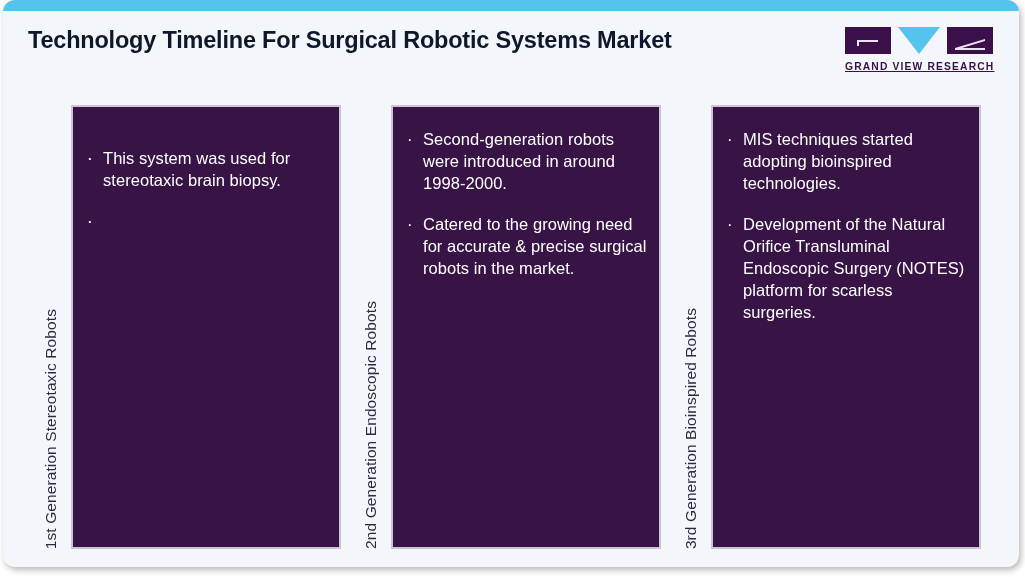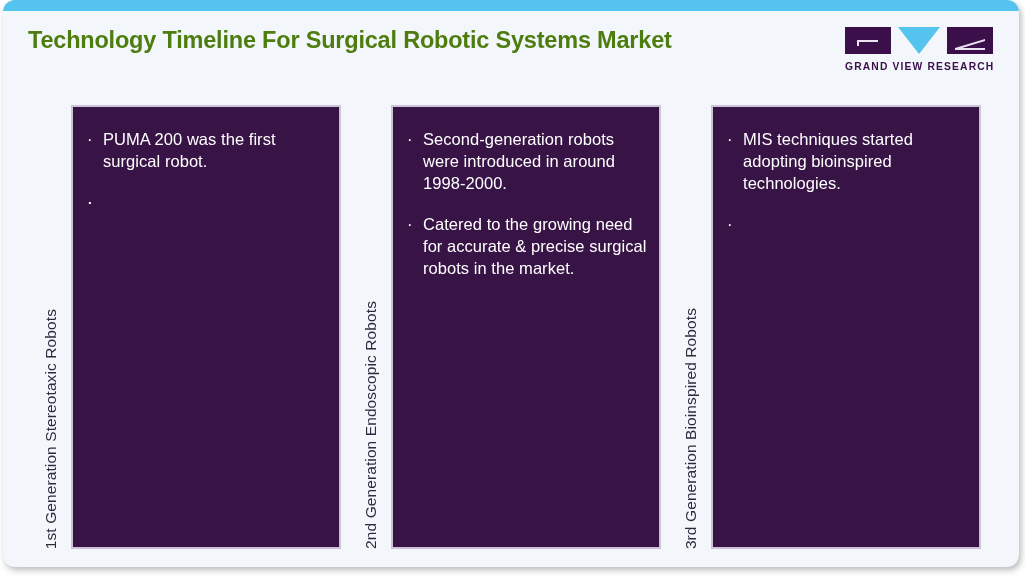--- a/index.html
+++ b/index.html
@@ -45,21 +45,21 @@
   }
 
   
   .page-title {
     position: absolute;
     left: 25px;
     top: 27px;
     font-size: 23.5px;
     font-weight: bold;
     letter-spacing: -0.2px;
-    color: #4d7c0f;
+    color: #0f172a;
     white-space: nowrap;
   }
 
   
   .logo-wrap {
     position: absolute;
     right: 26px;
     top: 27px;
     width: 148px;
     text-align: center;
@@ -70,20 +70,21 @@
     height: 30px;
   }
   .logo-text {
     display: block;
     margin-top: 4px;
     font-size: 10.3px;
     font-weight: bold;
     letter-spacing: 1.15px;
     color: #3b0f49;
     white-space: nowrap;
+    text-decoration: underline;
   }
 
   
   .columns {
     position: absolute;
     left: 0;
     top: 105px;
     width: 100%;
     height: 444px;
   }
@@ -180,22 +181,22 @@
     </div>
 
     <div class="columns">
 
       <div class="gen-column c0">
         <div class="side-label">
           <span>1st Generation Stereotaxic Robots</span>
         </div>
         <div class="panel">
           <ul class="bullets">
-            <li><span class="dot">·</span><span>PUMA 200 was the first surgical robot.</span></li>
             <li><span class="dot">·</span></li>
+            <li><span class="dot">·</span><span>This system was used for stereotaxic brain biopsy.</span></li>
             <li><span class="dot">·</span></li>
             <li><span class="dot">·</span></li>
           </ul>
         </div>
       </div>
 
       <div class="gen-column c1">
         <div class="side-label">
           <span>2nd Generation Endoscopic Robots</span>
         </div>
@@ -207,20 +208,20 @@
         </div>
       </div>
 
       <div class="gen-column c2">
         <div class="side-label">
           <span>3rd Generation Bioinspired Robots</span>
         </div>
         <div class="panel">
           <ul class="bullets">
             <li><span class="dot">·</span><span>MIS techniques started adopting bioinspired technologies.</span></li>
-            <li><span class="dot">·</span></li>
+            <li><span class="dot">·</span><span>Development of the Natural Orifice Transluminal Endoscopic Surgery (NOTES) platform for scarless surgeries.</span></li>
           </ul>
         </div>
       </div>
 
     </div>
   </div>
 </div>
 
 </body></html>

